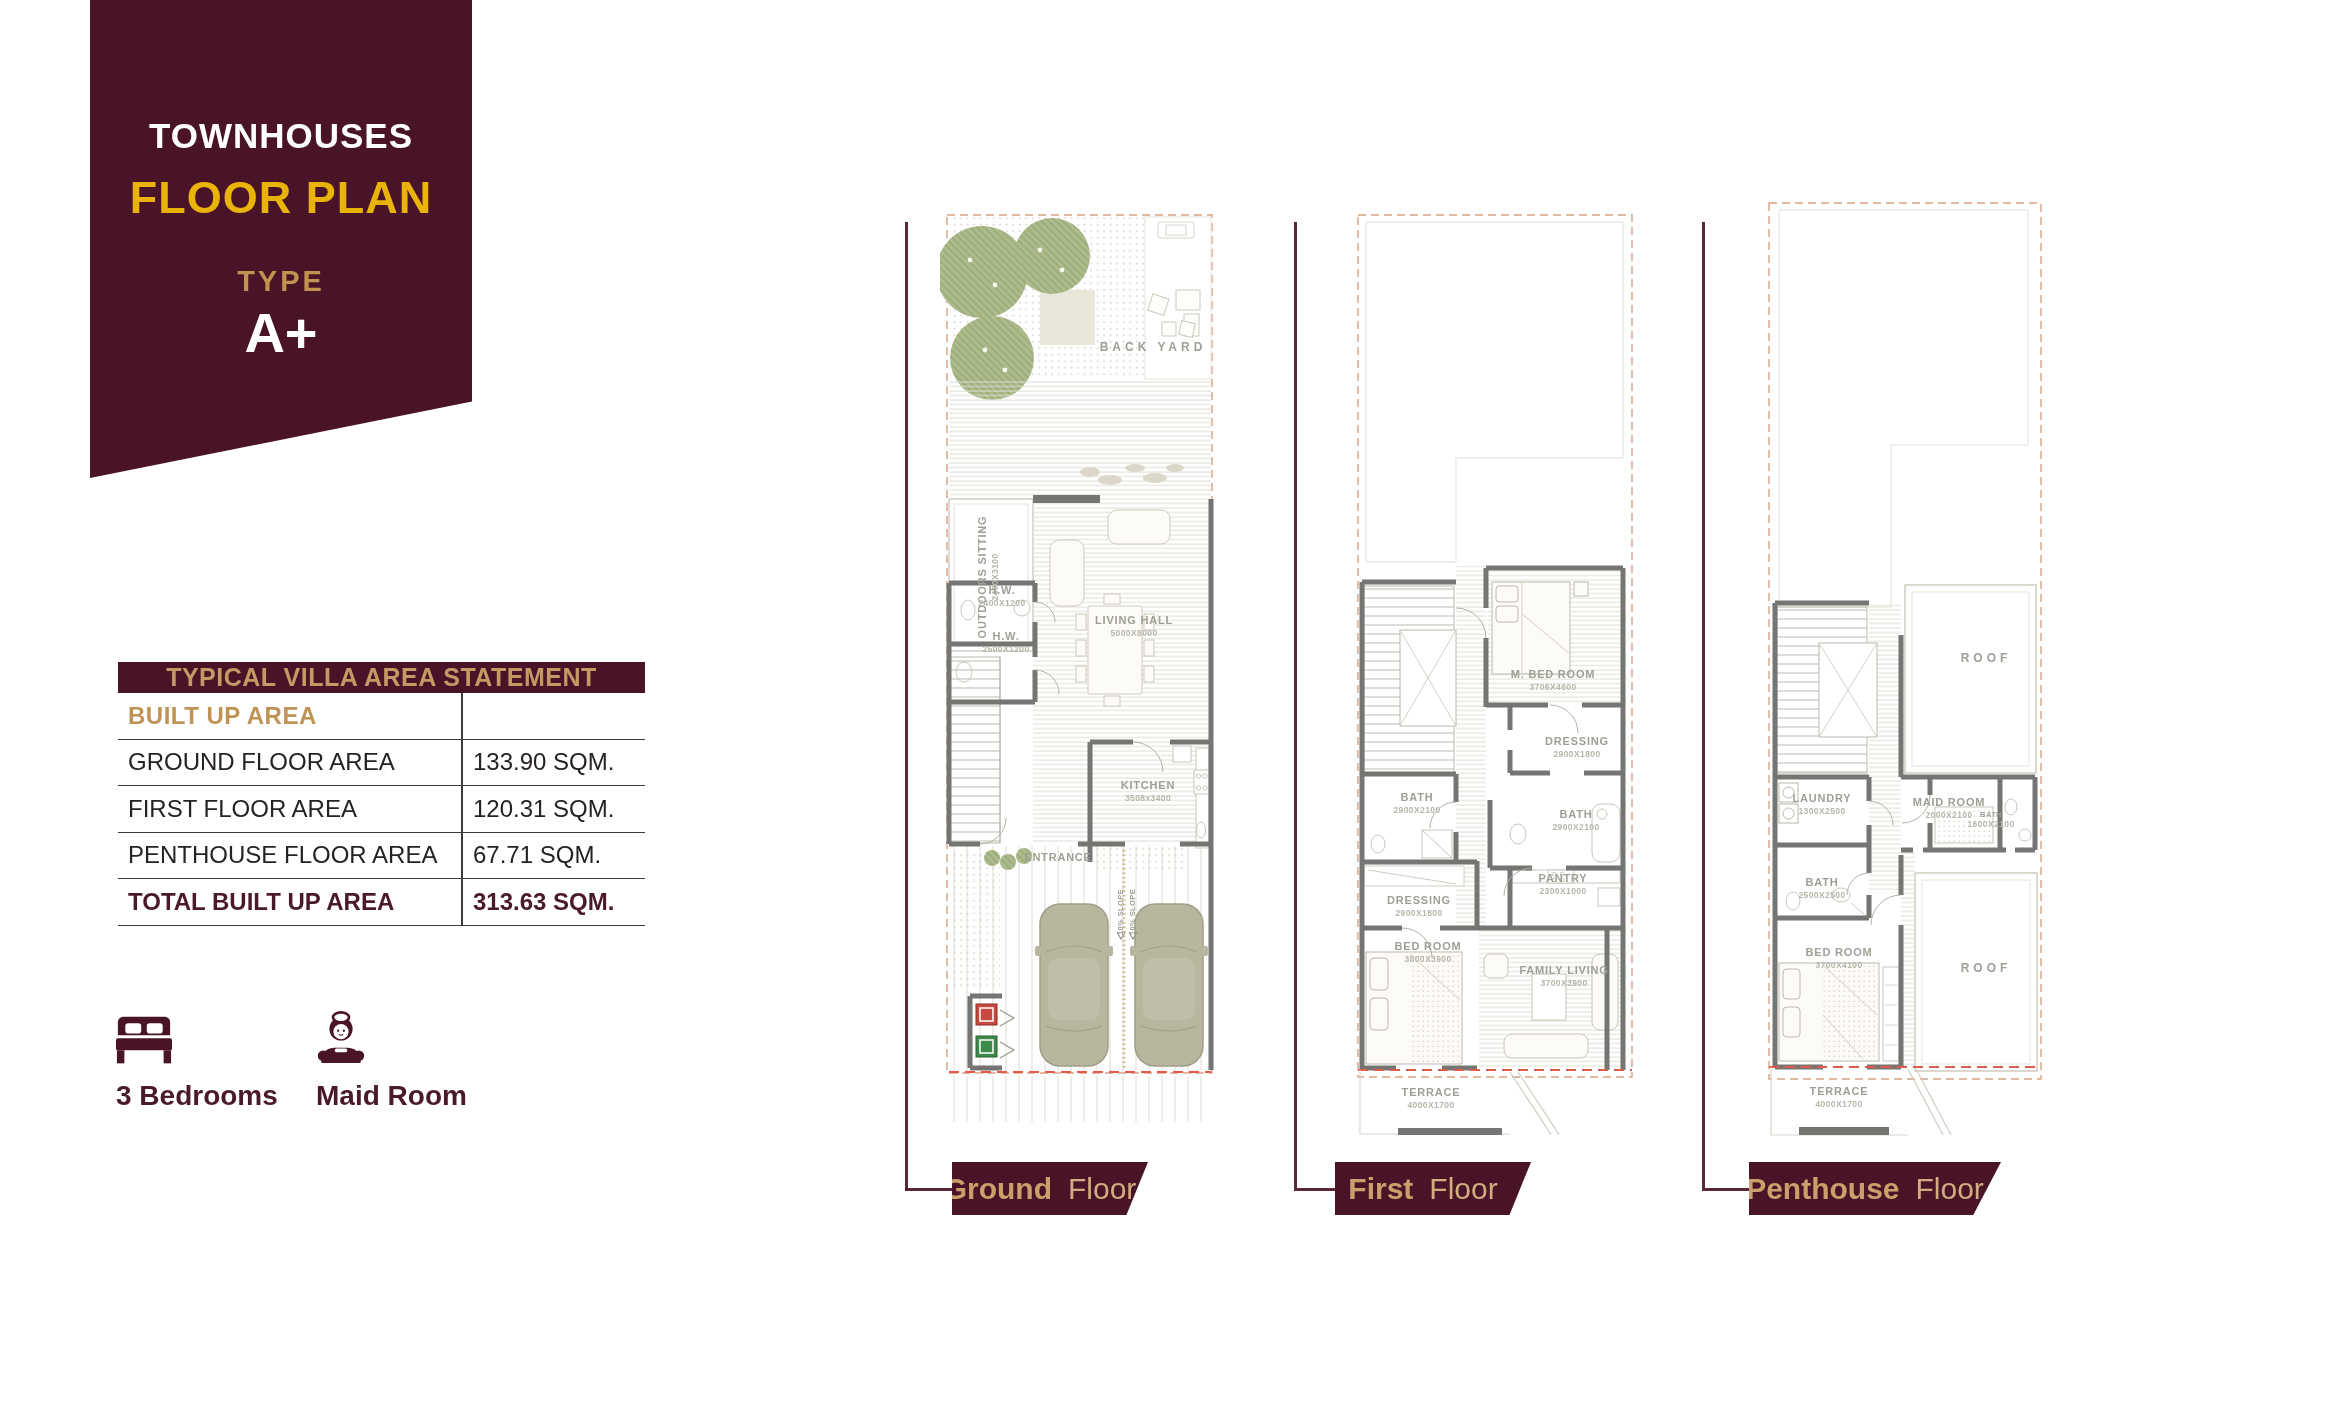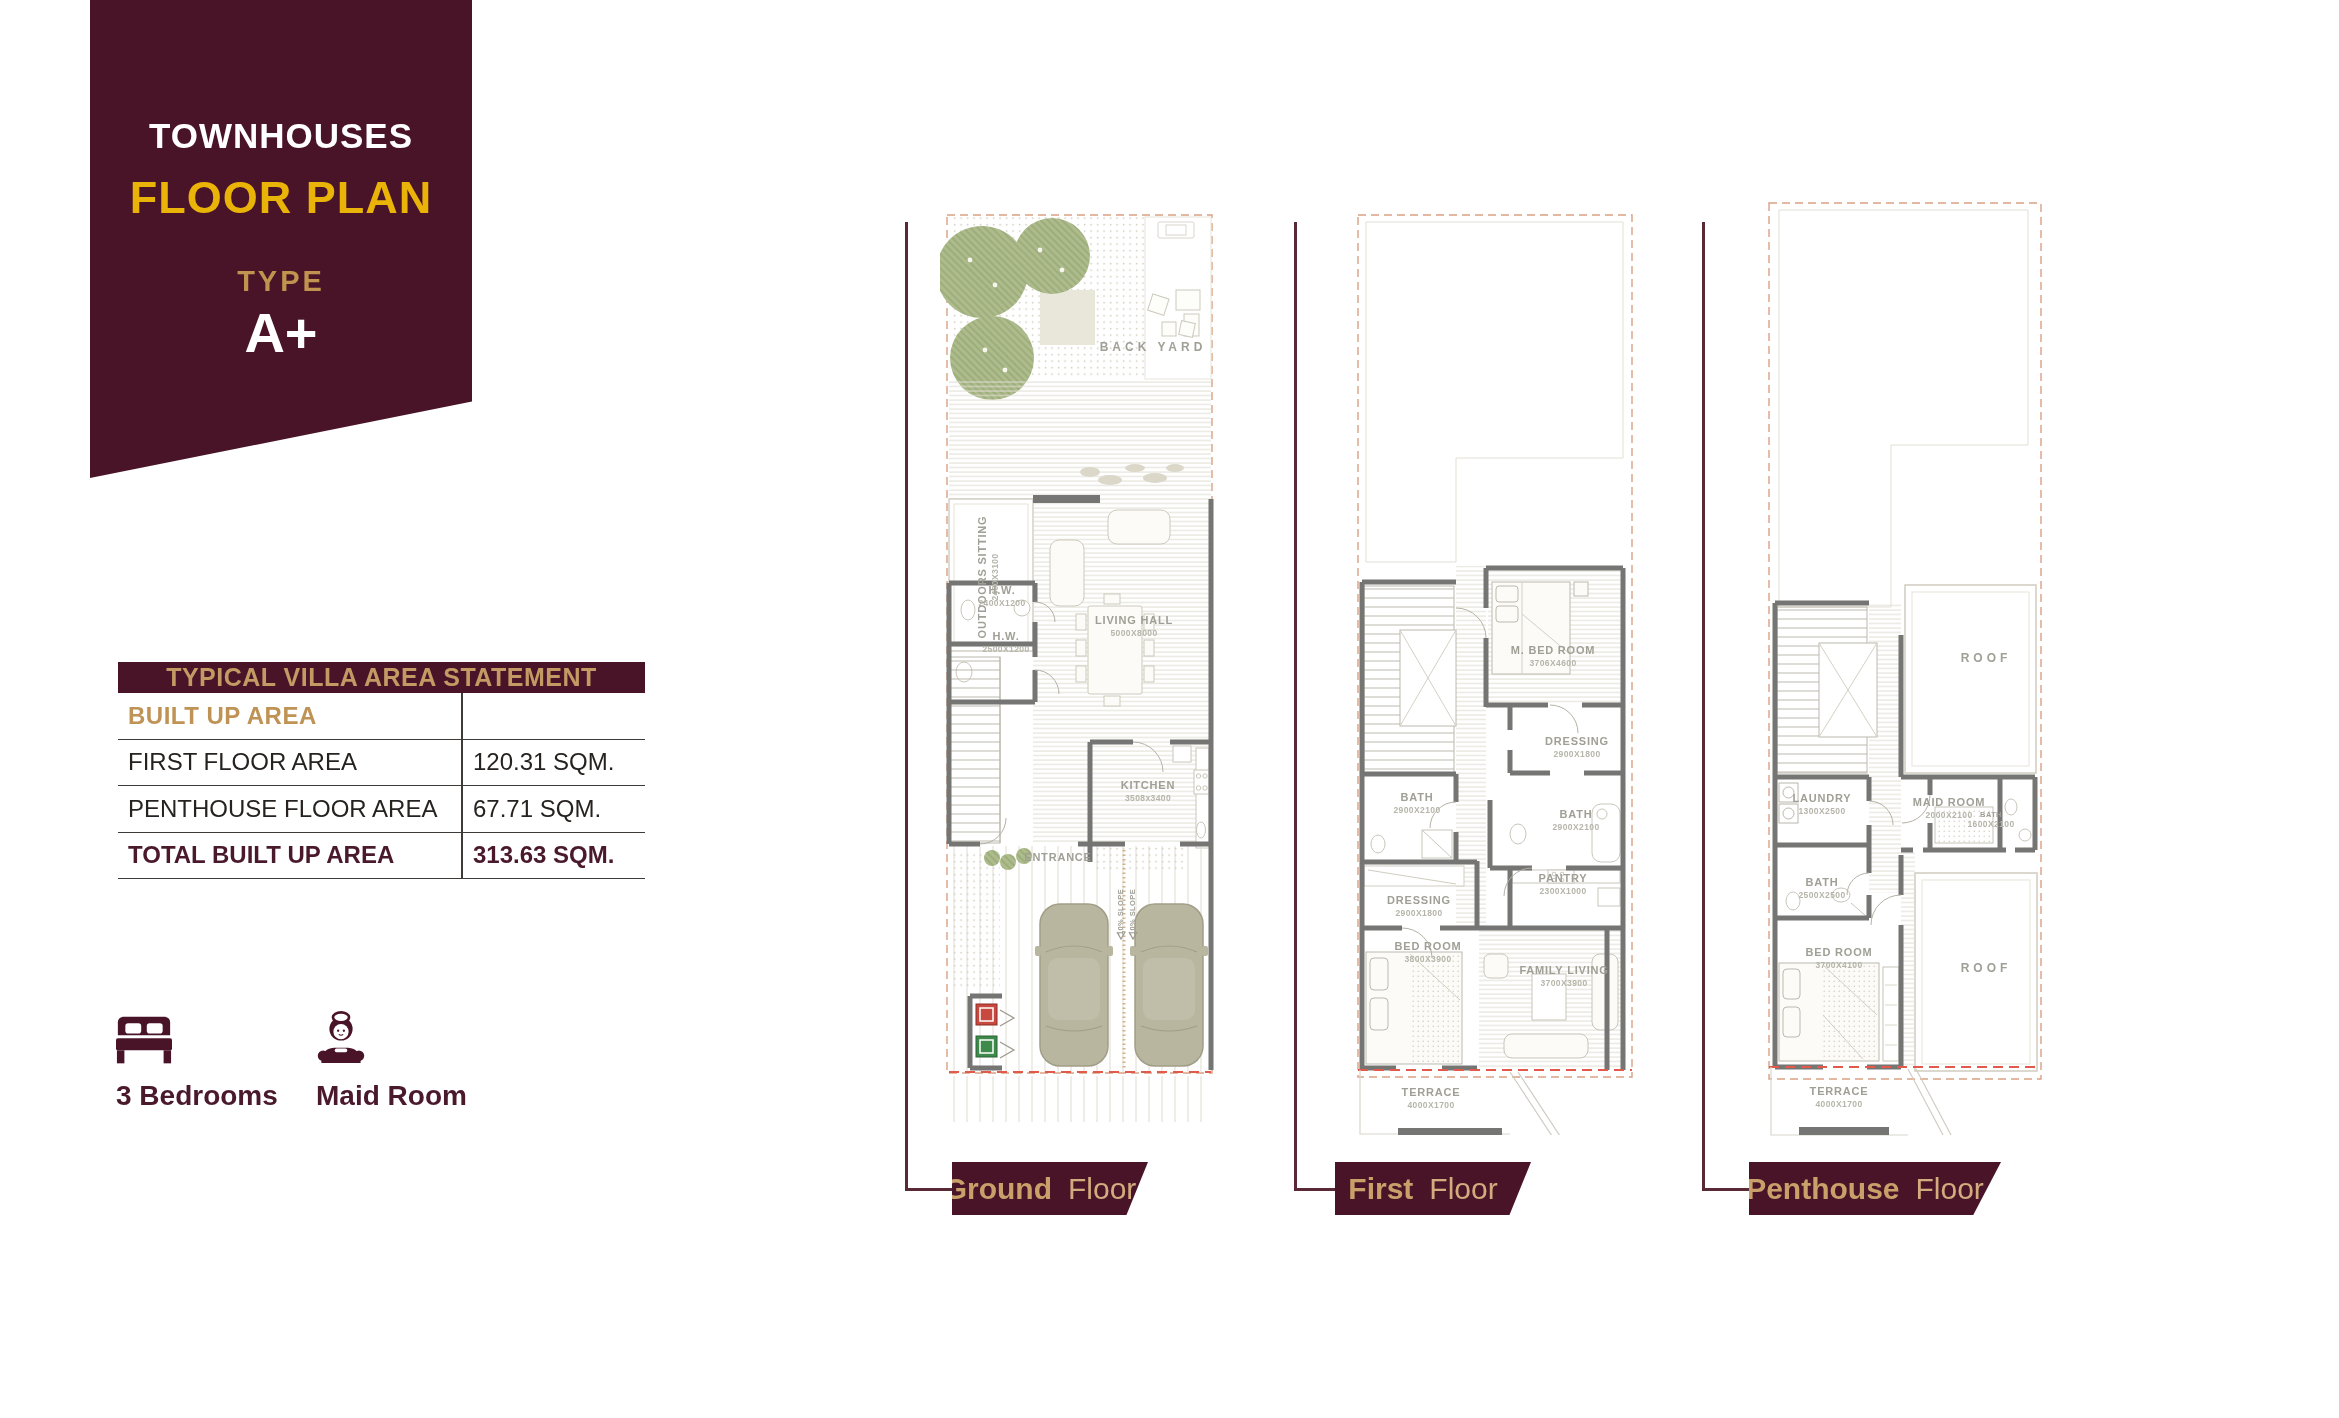--- a/index.html
+++ b/index.html
@@ -89,20 +89,24 @@
     <div class="l4">A+</div>
   </div>
 
   <div class="atable">
     <div class="thead">TYPICAL VILLA AREA STATEMENT</div>
     <div class="tbody">
       <div class="vdiv"></div>
       <div class="trow builtup">
         <div class="c1">BUILT UP AREA</div>
         <div class="c2"></div>
+      </div>
+      <div class="trow">
+        <div class="c1">GROUND FLOOR AREA</div>
+        <div class="c2">133.90 SQM.</div>
       </div>
       <div class="trow">
         <div class="c1">FIRST FLOOR AREA</div>
         <div class="c2">120.31 SQM.</div>
       </div>
       <div class="trow">
         <div class="c1">PENTHOUSE FLOOR AREA</div>
         <div class="c2">67.71 SQM.</div>
       </div>
       <div class="trow total">
@@ -442,21 +446,21 @@
     <div class="rl sp" style="left:1153px;top:347px;"><span>BACK YARD</span></div>
     <div class="rl rot" style="left:988px;top:577px;"><span>OUTDOORS SITTING</span><span class="rl-dims">2400X3100</span></div>
     <div class="rl" style="left:1002px;top:596px;"><span>H.W.</span><span class="rl-dims">2400X1200</span></div>
     <div class="rl" style="left:1006px;top:642px;"><span>H.W.</span><span class="rl-dims">2500X1200</span></div>
     <div class="rl" style="left:1134px;top:626px;"><span>LIVING HALL</span><span class="rl-dims">5000X8000</span></div>
     <div class="rl" style="left:1148px;top:791px;"><span>KITCHEN</span><span class="rl-dims">3508x3400</span></div>
     <div class="rl" style="left:1058px;top:858px;"><span>ENTRANCE</span></div>
     <div class="rl rot small" style="left:1121px;top:912px;"><span>10% SLOPE</span></div>
     <div class="rl rot small" style="left:1133px;top:912px;"><span>10% SLOPE</span></div>
 
-    <div class="rl" style="left:1553px;top:656px;"><span>M. BED ROOM</span><span class="rl-dims">3706X4600</span></div>
+    <div class="rl" style="left:1553px;top:680px;"><span>M. BED ROOM</span><span class="rl-dims">3706X4600</span></div>
     <div class="rl" style="left:1577px;top:747px;"><span>DRESSING</span><span class="rl-dims">2900X1800</span></div>
     <div class="rl" style="left:1417px;top:803px;"><span>BATH</span><span class="rl-dims">2900X2100</span></div>
     <div class="rl" style="left:1576px;top:820px;"><span>BATH</span><span class="rl-dims">2900X2100</span></div>
     <div class="rl" style="left:1563px;top:884px;"><span>PANTRY</span><span class="rl-dims">2300X1000</span></div>
     <div class="rl" style="left:1419px;top:906px;"><span>DRESSING</span><span class="rl-dims">2900X1800</span></div>
     <div class="rl" style="left:1428px;top:952px;"><span>BED ROOM</span><span class="rl-dims">3800X3900</span></div>
     <div class="rl" style="left:1564px;top:976px;"><span>FAMILY LIVING</span><span class="rl-dims">3700X3900</span></div>
     <div class="rl" style="left:1431px;top:1098px;"><span>TERRACE</span><span class="rl-dims">4000X1700</span></div>
 
     <div class="rl sp" style="left:1986px;top:658px;"><span>ROOF</span></div>

